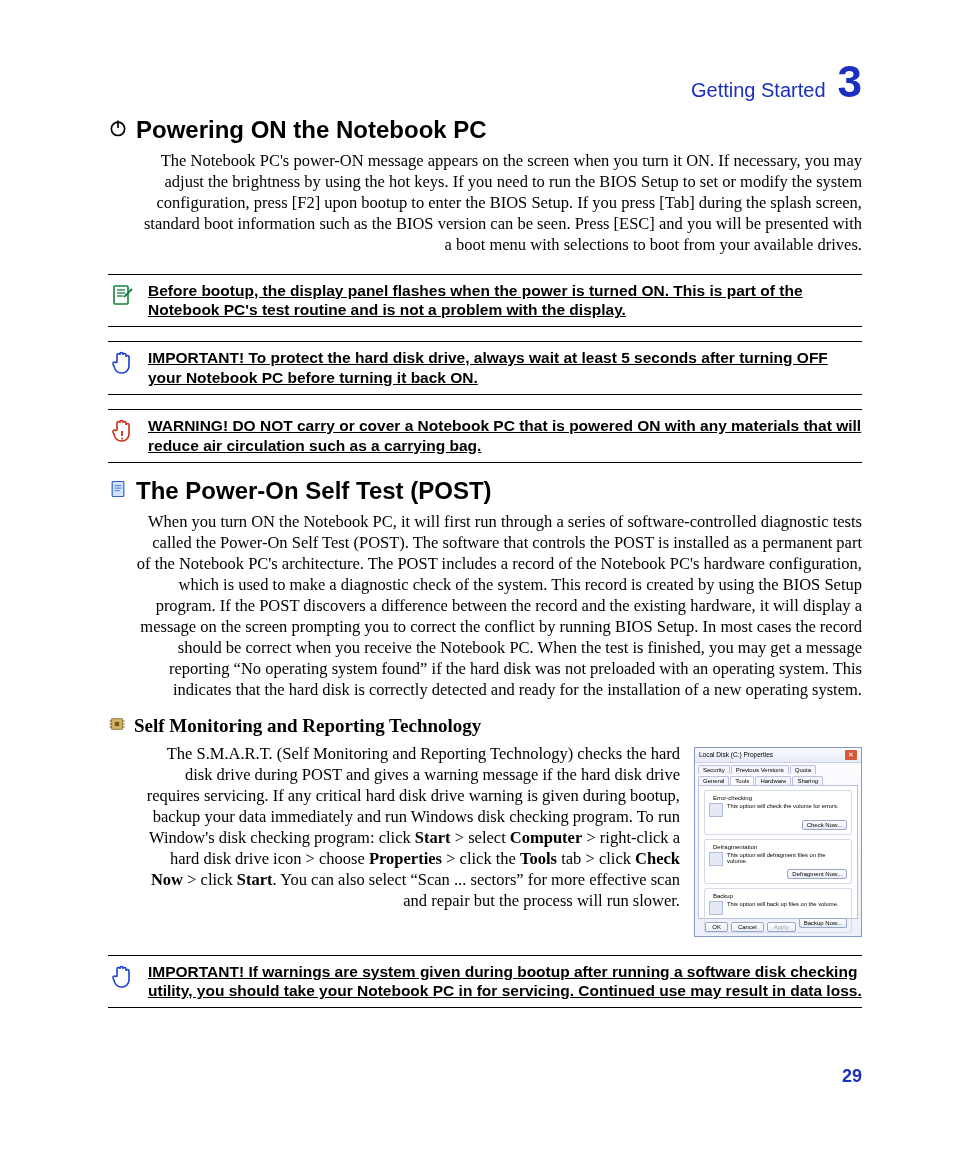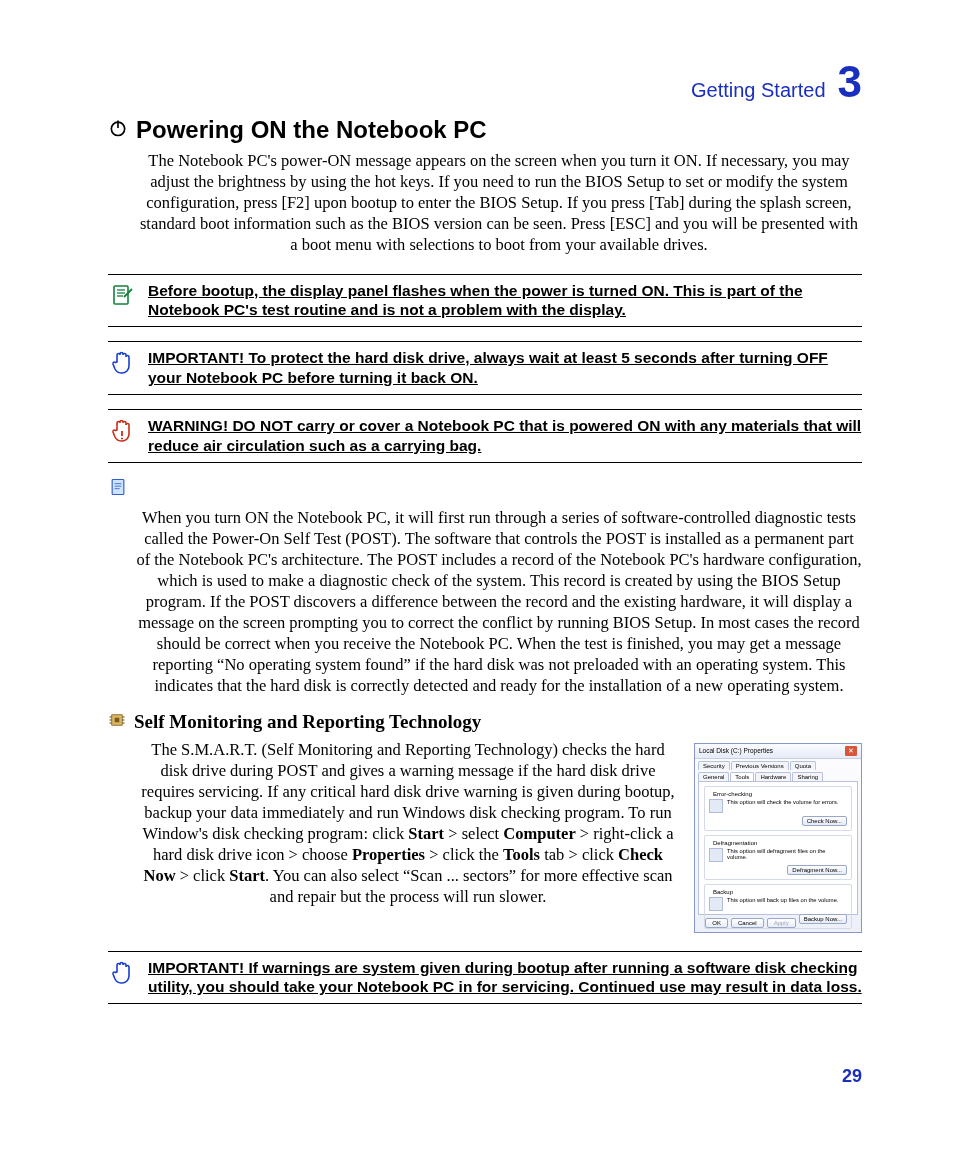--- a/index.html
+++ b/index.html
@@ -58,21 +58,21 @@
   }
   .h2 {
     font-family: Liberation Serif, serif;
     font-size: 19px;
     font-weight: bold;
   }
   .body-text {
     font-size: 16.5px;
     line-height: 1.28;
     margin-left: 28px;
-    text-align: center;
+    text-align: right;
   }
   .note-block {
     border-top: 1.5px solid #000;
     border-bottom: 1.5px solid #000;
     display: flex;
     align-items: flex-start;
     gap: 12px;
     padding: 6px 0;
     margin: 14px 0;
     text-decoration: underline;
@@ -210,20 +210,21 @@
   <div class="section">
     <div class="h1-row">
       <span>
         <svg width="20" height="20" viewBox="0 0 24 24">
             <rect x="5" y="3" width="14" height="18" rx="1" fill="#cfe3ff" stroke="#2f62c7" stroke-width="1.4"></rect>
             <line x1="8" y1="8" x2="16" y2="8" stroke="#2f62c7"></line>
             <line x1="8" y1="11" x2="16" y2="11" stroke="#2f62c7"></line>
             <line x1="8" y1="14" x2="14" y2="14" stroke="#2f62c7"></line>
           </svg>
       </span>
+      <span class="h1">The Power-On Self Test (POST)</span>
     </div>
     <div class="body-text">When you turn ON the Notebook PC, it will first run through a series of software-controlled diagnostic tests called the Power-On Self Test (POST). The software that controls the POST is installed as a permanent part of the Notebook PC's architecture. The POST includes a record of the Notebook PC's hardware configuration, which is used to make a diagnostic check of the system. This record is created by using the BIOS Setup program. If the POST discovers a difference between the record and the existing hardware, it will display a message on the screen prompting you to correct the conflict by running BIOS Setup. In most cases the record should be correct when you receive the Notebook PC. When the test is finished, you may get a message reporting “No operating system found” if the hard disk was not preloaded with an operating system. This indicates that the hard disk is correctly detected and ready for the installation of a new operating system.</div>
 
     <div class="h2-row">
       <span>
         <svg width="18" height="18" viewBox="0 0 24 24">
             <rect x="5" y="5" width="14" height="14" fill="#d7b66a" stroke="#7a5a18"></rect>
             <rect x="9" y="9" width="6" height="6" fill="#7a5a18"></rect>
             <g stroke="#7a5a18" stroke-width="1.5">
               <line x1="2" y1="8" x2="5" y2="8"></line>

